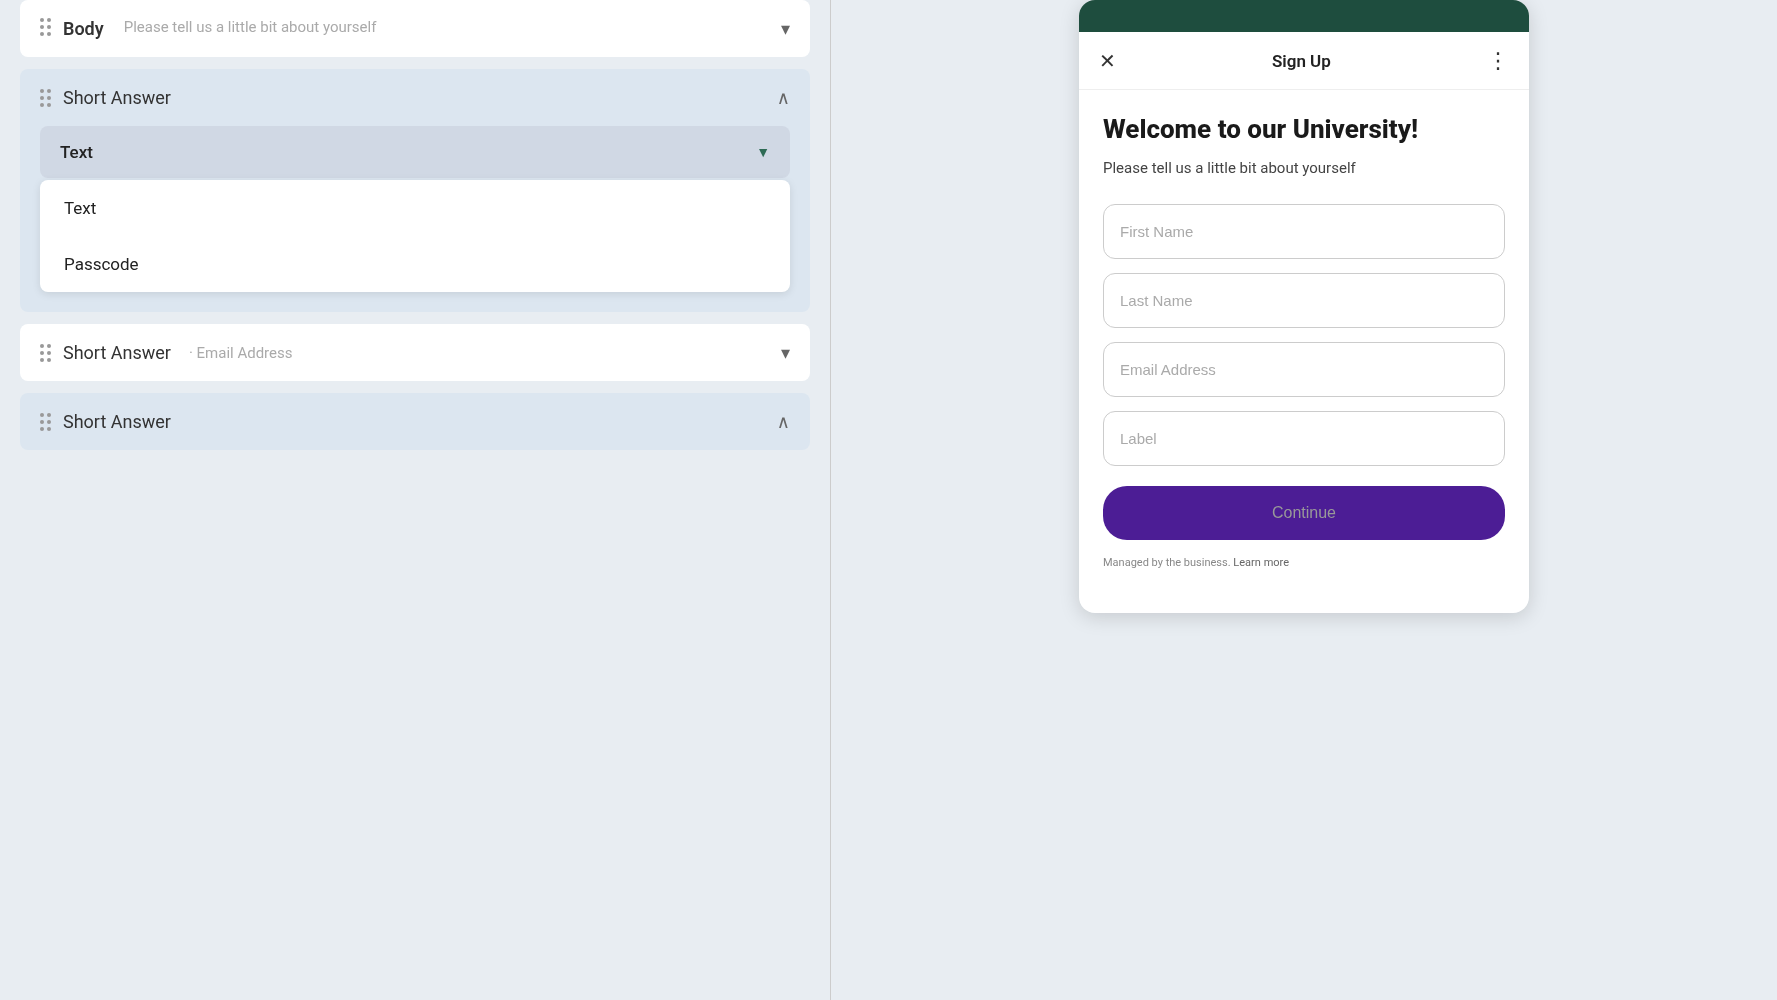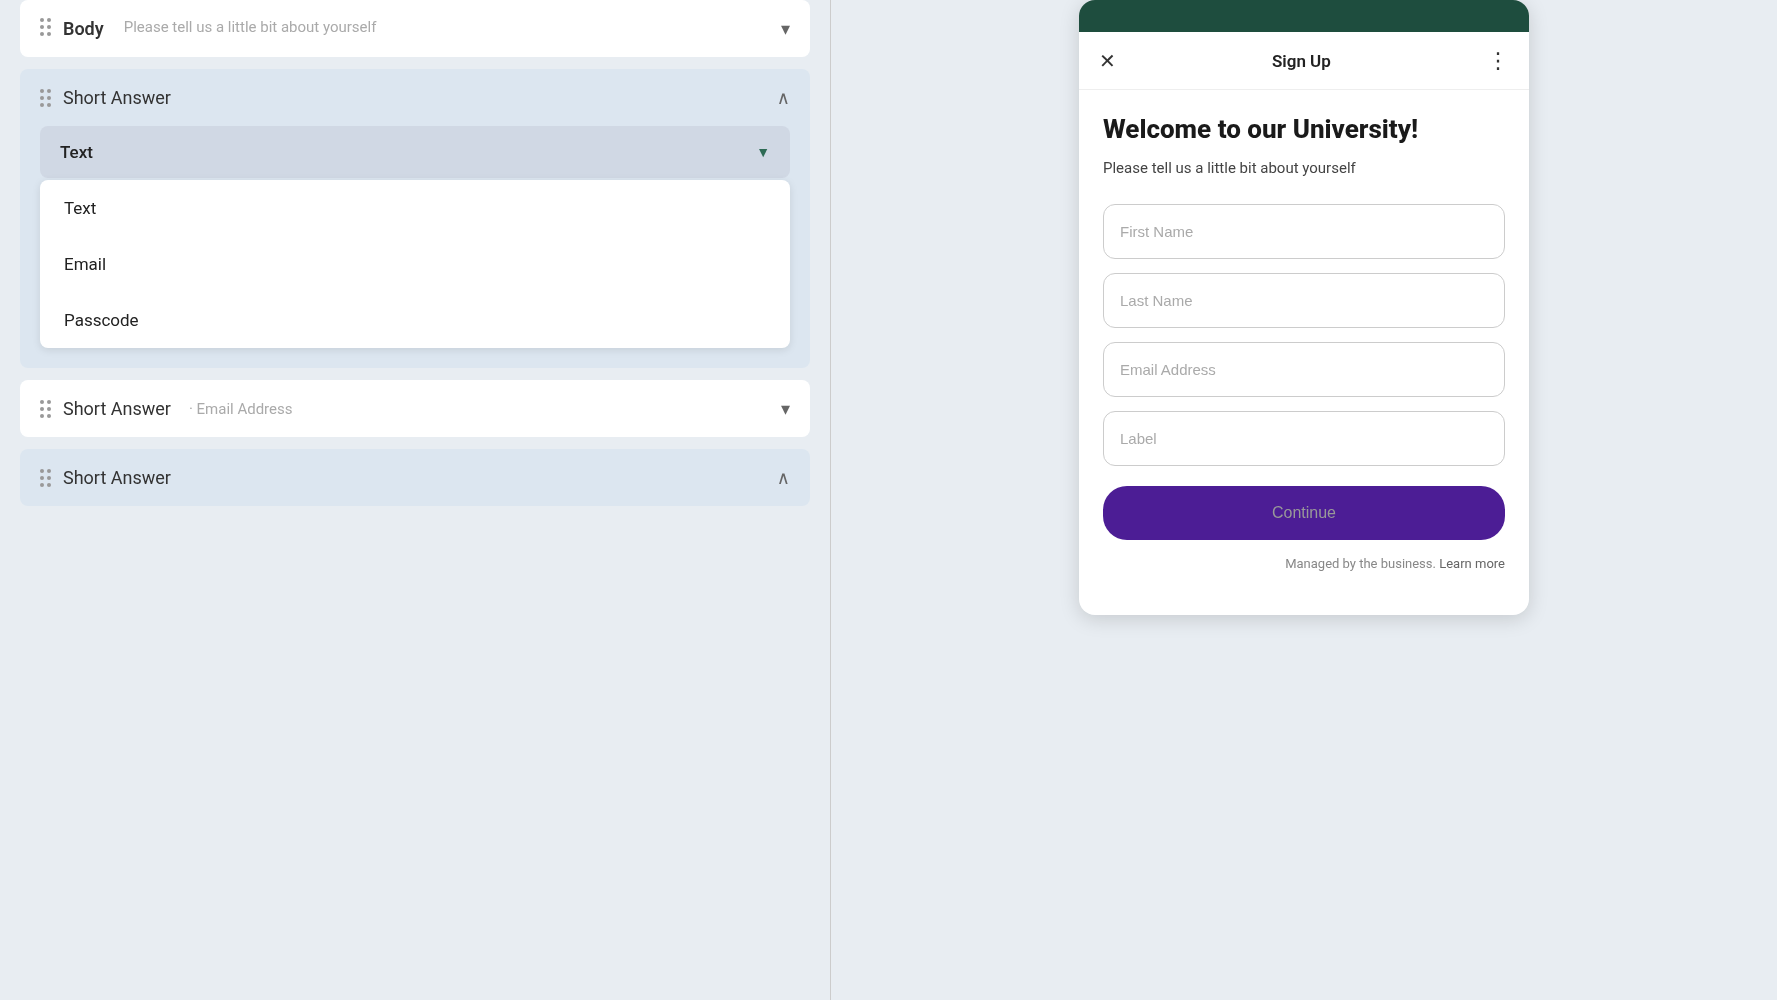--- a/index.html
+++ b/index.html
@@ -240,22 +240,22 @@
       border: none;
       border-radius: 24px;
       padding: 18px;
       font-size: 16px;
       font-weight: 500;
       cursor: pointer;
       margin-top: 6px;
       margin-bottom: 16px;
     }
     .phone-footer {
-      text-align: right;
-      font-size: 13px;
+      text-align: left;
+      font-size: 11px;
       color: #888;
       padding-bottom: 20px;
     }
     .phone-footer a {
       color: #666;
       text-decoration: none;
     }
 
     
     .divider {
@@ -313,21 +313,20 @@
       <span class="chevron-up">∧</span>
     </div>
 
     <div class="dropdown-area">
       <div class="dropdown-selected">
         <span>Text</span>
         <span class="dropdown-triangle">▼</span>
       </div>
       <div class="dropdown-list">
         <div class="dropdown-item">Text</div>
-        <div class="dropdown-item">Email</div>
         <div class="dropdown-item">Passcode</div>
       </div>
     </div>
   </div>
 
   <div class="short-answer-row">
     <div class="short-answer-row-left">
       <div class="drag-icon">
         <span>
             <span class="drag-dot"></span>

